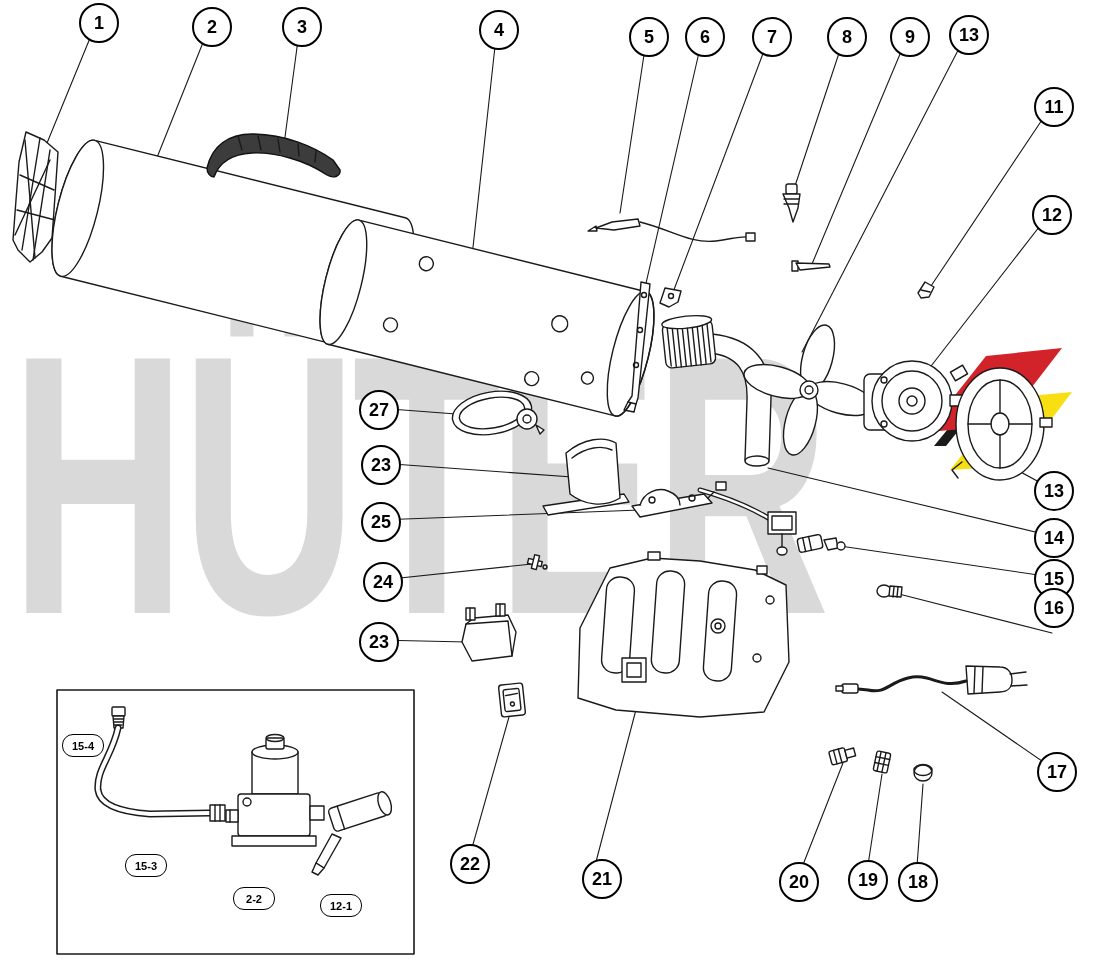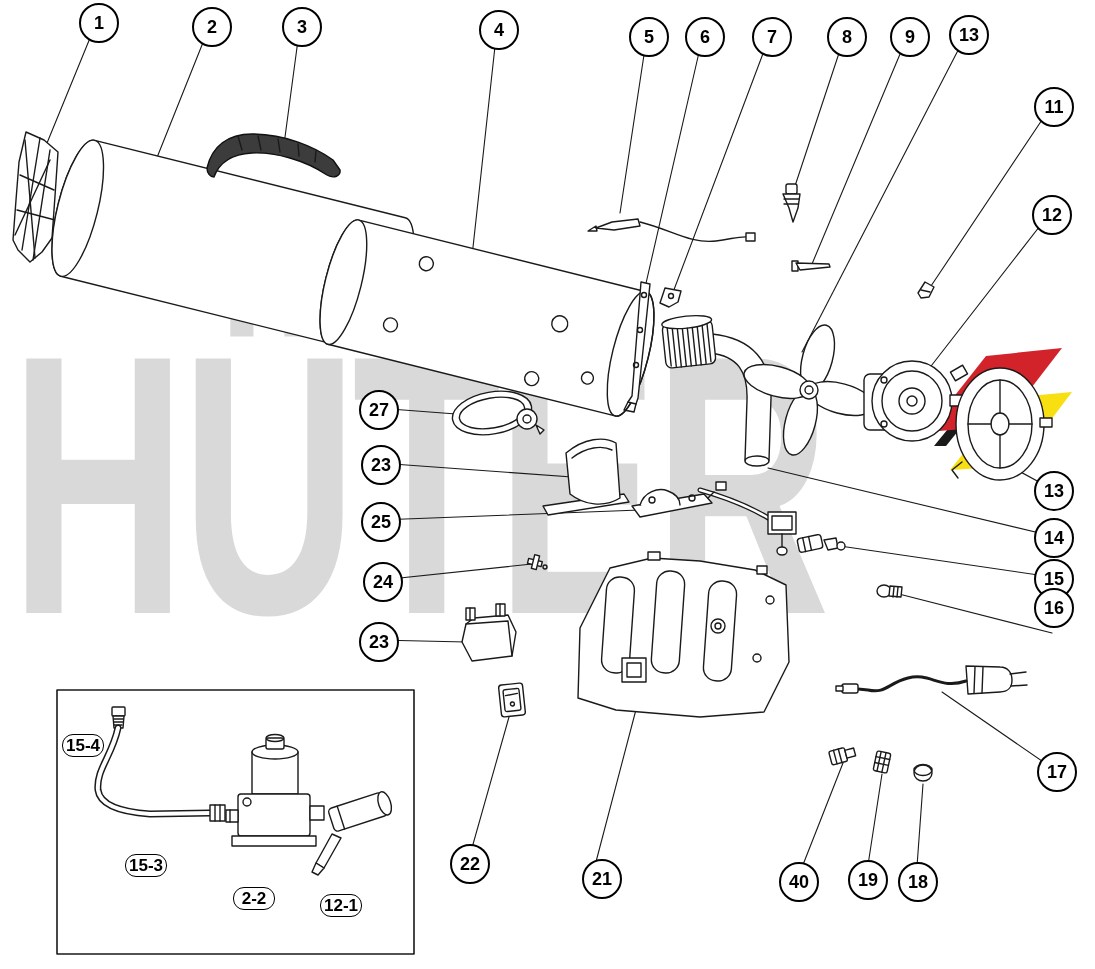--- a/index.html
+++ b/index.html
@@ -7,21 +7,21 @@
          font-family:"Liberation Sans",sans-serif;}
   .watermark{position:absolute;left:10px;top:300px;z-index:1;line-height:1;
              font-size:370px;font-weight:700;letter-spacing:-8px;color:#d9d9d9;
              transform:scaleX(0.66);transform-origin:left top;user-select:none;white-space:nowrap;}
   svg.art{position:absolute;left:0;top:0;z-index:2;stroke:#1a1a1a;stroke-width:1.4;
           stroke-linejoin:round;stroke-linecap:round;fill:none;}
   .callout{position:absolute;z-index:3;width:36px;height:36px;margin-left:-18px;margin-top:-18px;
            border:2px solid #000;border-radius:50%;background:#fff;display:flex;
            align-items:center;justify-content:center;font-weight:bold;font-size:18px;color:#000;}
   .callout.small{width:40px;height:21px;margin-left:-20px;margin-top:-11px;border-radius:11px;
-           border-width:1.5px;font-size:17px;}
+           border-width:1.5px;font-size:11px;}
   .w{fill:#fff}.n{fill:none}.d{fill:#3c3c3c;stroke:#111}
   .leader{stroke-width:1.1}
 </style>
 </head>
 <body>
 
 <div class="stage">
 
   <div class="watermark" style="color: rgb(217, 217, 217);">HÜTER</div>
 
@@ -402,21 +402,21 @@
   <div class="callout" style="left:1055px;top:770px">
       <span>17</span>
     </div>
   <div class="callout" style="left:916px;top:880px">
       <span>18</span>
     </div>
   <div class="callout" style="left:866px;top:878px">
       <span>19</span>
     </div>
   <div class="callout" style="left:797px;top:880px">
-      <span>40</span>
+      <span>20</span>
     </div>
   <div class="callout" style="left:600px;top:877px">
       <span>21</span>
     </div>
   <div class="callout" style="left:468px;top:862px">
       <span>22</span>
     </div>
   <div class="callout" style="left:377px;top:640px">
       <span>23</span>
     </div>

